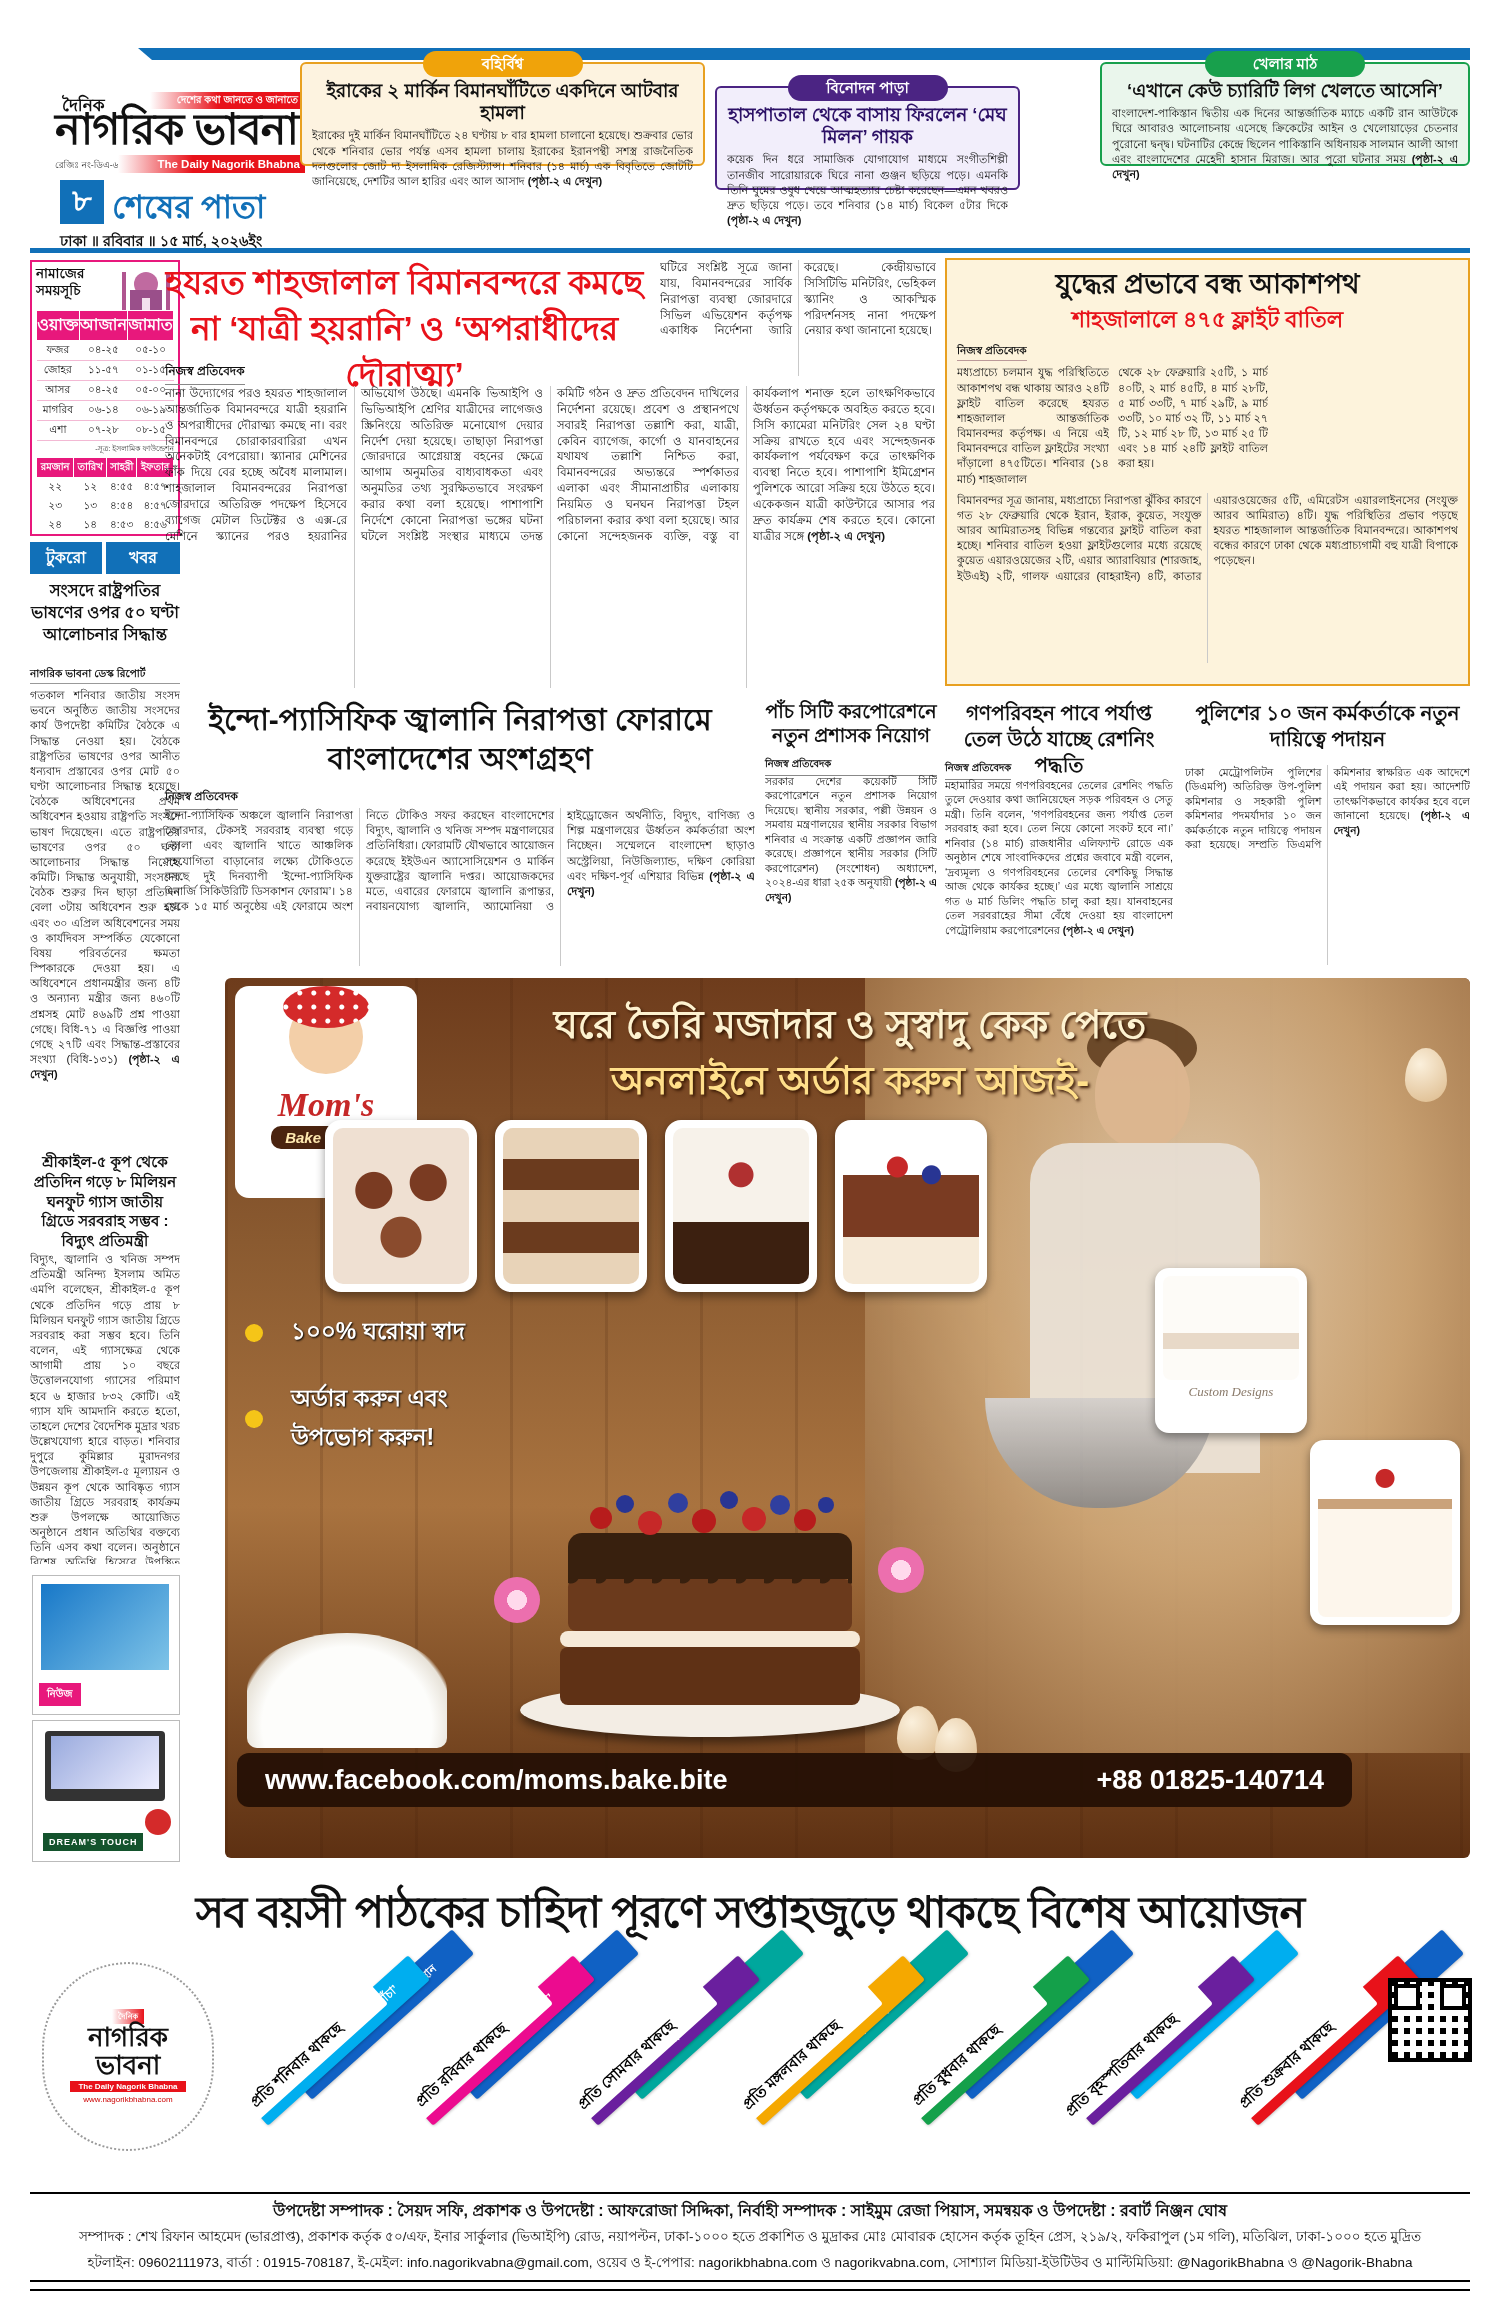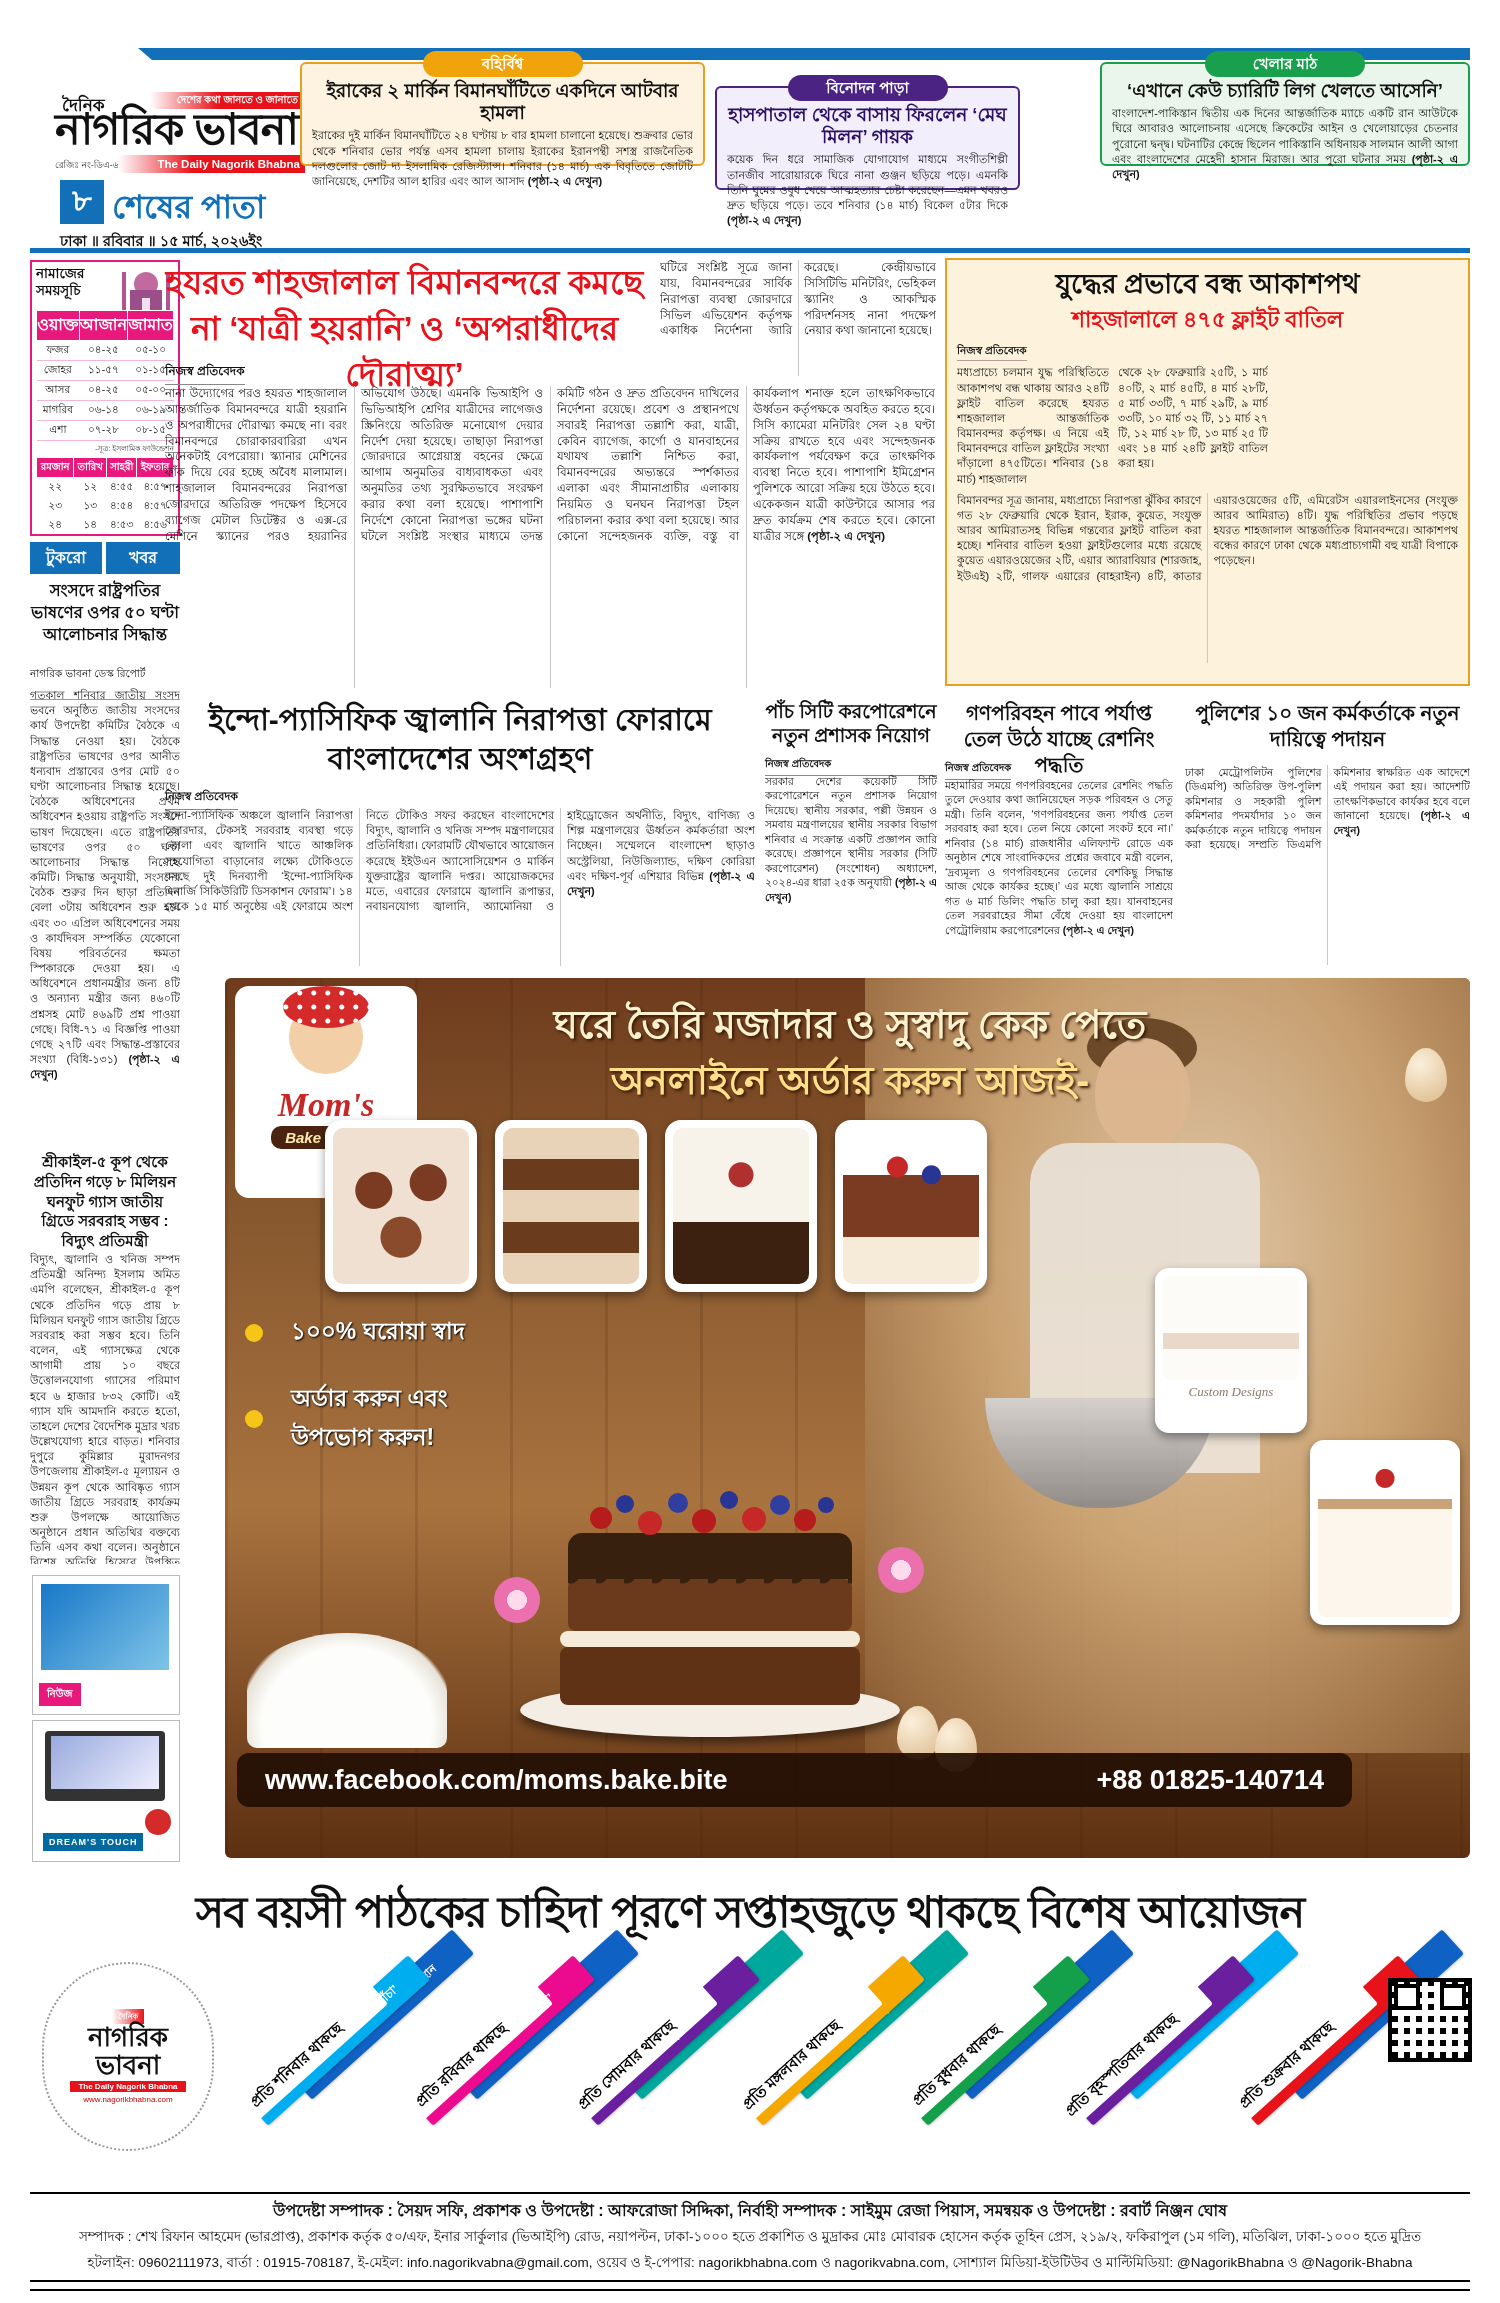--- a/index.html
+++ b/index.html
@@ -49,21 +49,21 @@
   .rtable{width:100%;border-collapse:collapse;}
   .rtable td{font-size:10.5px;text-align:center;padding:1px 0;}
   .rtable .hd td{background:#e8187c;color:#fff;font-weight:bold;border:1px solid #fff;font-size:10px;}
 
   .tukro{top:542px;height:32px;background:#1170b8;color:#fff;font-weight:900;font-size:16px;
          display:flex;align-items:center;justify-content:center;}
   .tukro1{left:30px;width:72px;}
   .tukro2{left:106px;width:74px;}
 
   .sb-hl{left:30px;width:150px;font-size:16.5px;font-weight:900;line-height:1.32;text-align:center;}
-  .sb-by{left:30px;width:150px;font-size:10.5px;font-weight:normal;border-bottom:1px solid #999;padding-bottom:16px;}
+  .sb-by{left:30px;width:150px;font-size:10.5px;font-weight:bold;border-bottom:1px solid #999;padding-bottom:0;}
   .sb-bd{left:30px;width:150px;font-size:11px;}
 
   
   .main-hl{left:162px;top:260px;width:485px;font-size:33px;font-weight:900;color:#e8121a;text-align:center;line-height:1.4;}
   .main-by{left:165px;top:362px;font-size:12px;font-weight:bold;border-bottom:1px solid #888;padding-bottom:2px;}
   .main-topright{left:660px;top:260px;width:276px;height:116px;font-size:11.5px;}
   .main-bd{left:165px;top:386px;width:770px;height:302px;font-size:11.5px;}
 
   
   .fbox{left:945px;top:258px;width:525px;height:428px;background:#fdf3dc;border:2.5px solid #e8a020;box-sizing:border-box;padding:8px 10px;}
@@ -141,21 +141,21 @@
   .contact .url{color:#fff;font-size:27px;font-weight:900;}
   .contact .ph-num{color:#fff;font-size:27px;font-weight:900;}
 
   
   .promo-card1{left:32px;top:1575px;width:146px;height:138px;border:1px solid #bbb;background:#fff;}
   .promo-card1 .scr{position:absolute;left:8px;top:8px;width:128px;height:86px;background:linear-gradient(135deg,#1878c8,#7fc4e8);}
   .promo-tag{position:absolute;left:6px;bottom:8px;background:#e8187c;color:#fff;font-size:10px;font-weight:bold;padding:3px 8px;}
   .promo-card2{left:32px;top:1720px;width:146px;height:140px;border:1px solid #bbb;background:#fff;}
   .promo-card2 .lap{position:absolute;left:12px;top:10px;width:120px;height:70px;background:#333;border-radius:4px;}
   .promo-card2 .lap:before{content:"";position:absolute;left:6px;top:5px;right:6px;bottom:12px;background:linear-gradient(135deg,#9ad,#eef);}
-  .dreams{position:absolute;left:10px;bottom:10px;background:#0369a1;color:#fff;font-size:9px;font-weight:bold;padding:4px 6px;letter-spacing:1px;}
+  .dreams{position:absolute;left:10px;bottom:10px;background:#14532d;color:#fff;font-size:9px;font-weight:bold;padding:4px 6px;letter-spacing:1px;}
   .reddot{position:absolute;right:8px;bottom:26px;width:26px;height:26px;border-radius:50%;background:#d42a2a;}
 
   
   .promo-hl{left:30px;top:1880px;width:1440px;text-align:center;font-size:43px;font-weight:900;letter-spacing:-1px;}
   .mini-mast{left:42px;top:1962px;width:168px;height:185px;border:2px dotted #999;border-radius:50%/45%;
              display:flex;flex-direction:column;align-items:center;justify-content:center;}
   .mini-mast .red1{background:linear-gradient(90deg,#fff,#e8121a);color:#fff;font-size:8px;font-weight:bold;padding:1px 6px;}
   .mini-mast .nm{font-size:26px;font-weight:900;line-height:1.05;text-align:center;}
   .mini-mast .red2{background:#e8121a;color:#fff;font-size:8px;font-weight:bold;padding:1px 8px;margin-top:2px;}
   .mini-mast .url{font-size:8px;color:#c00;margin-top:3px;}

